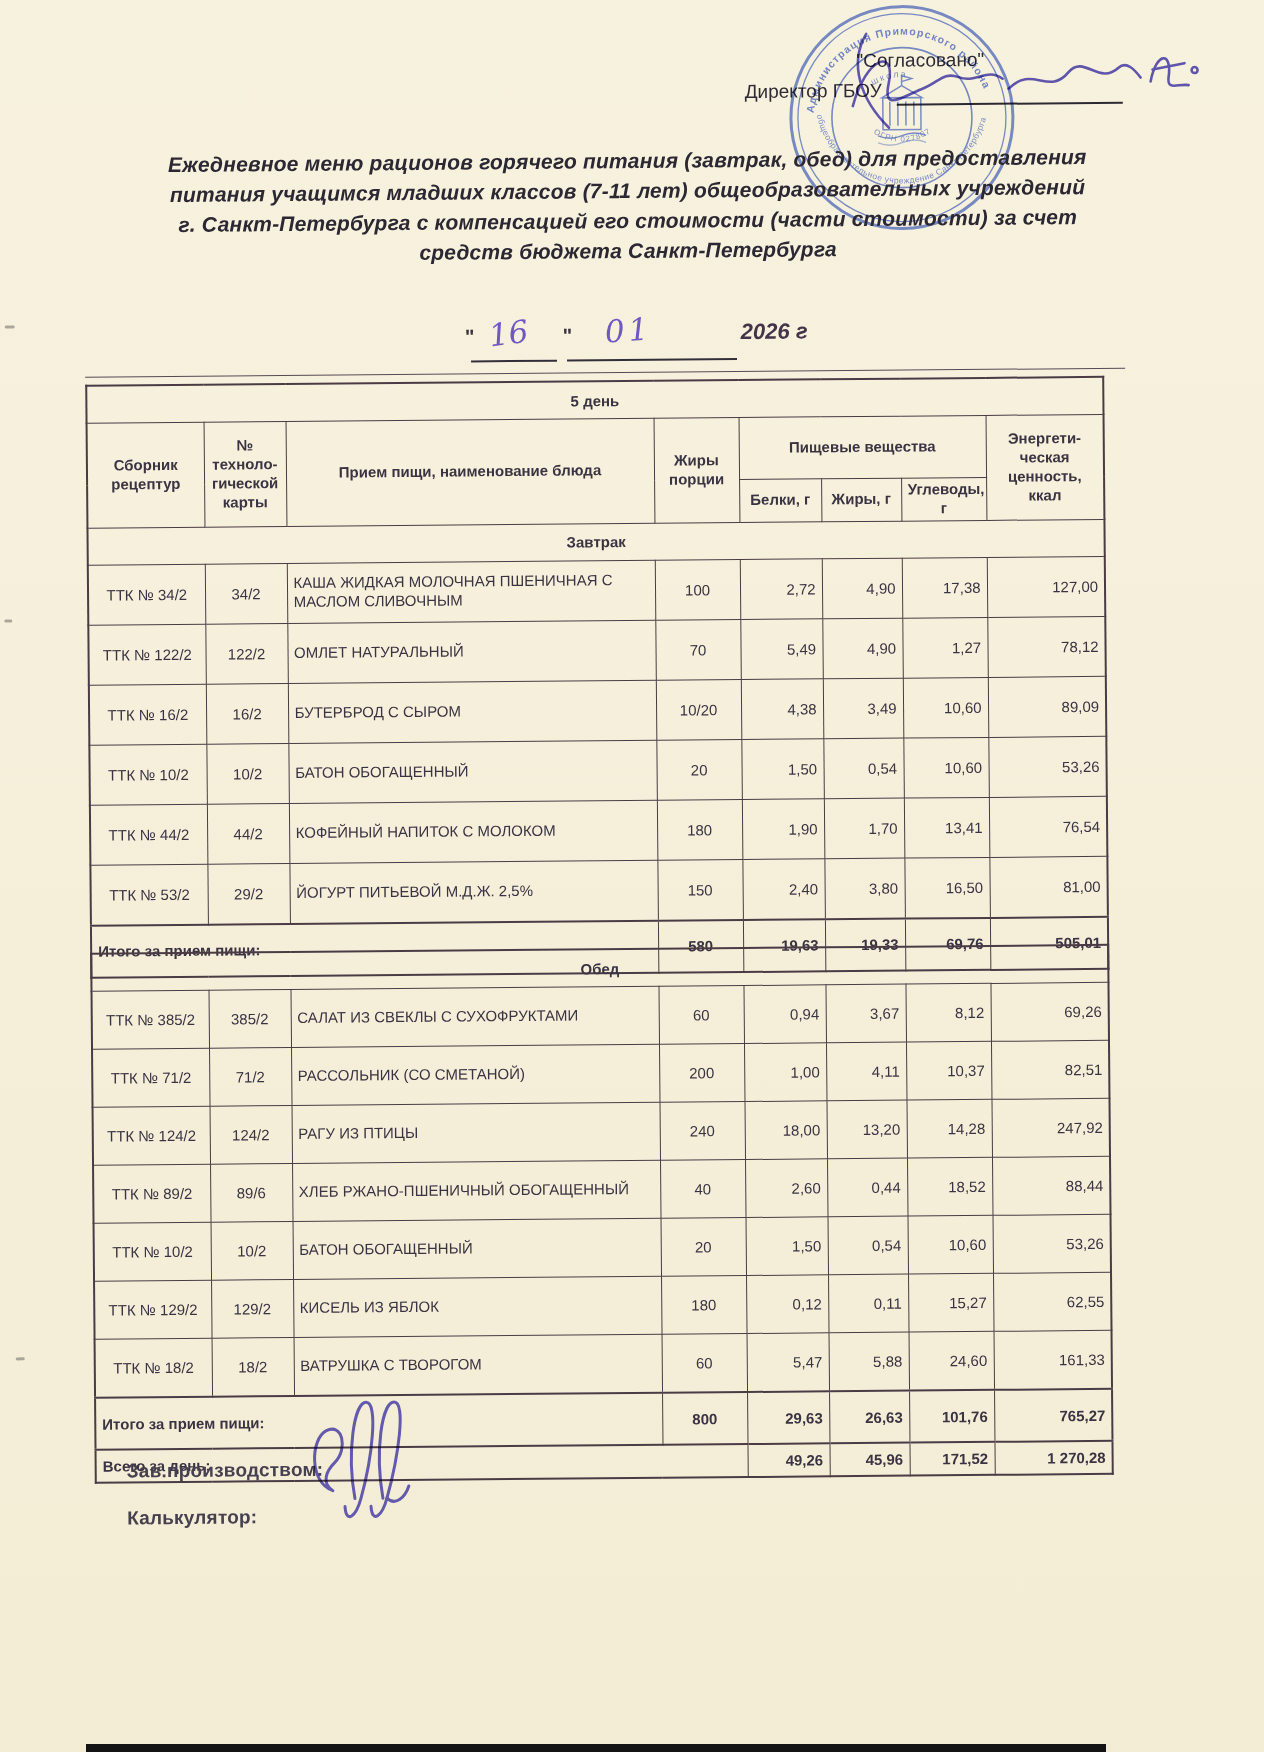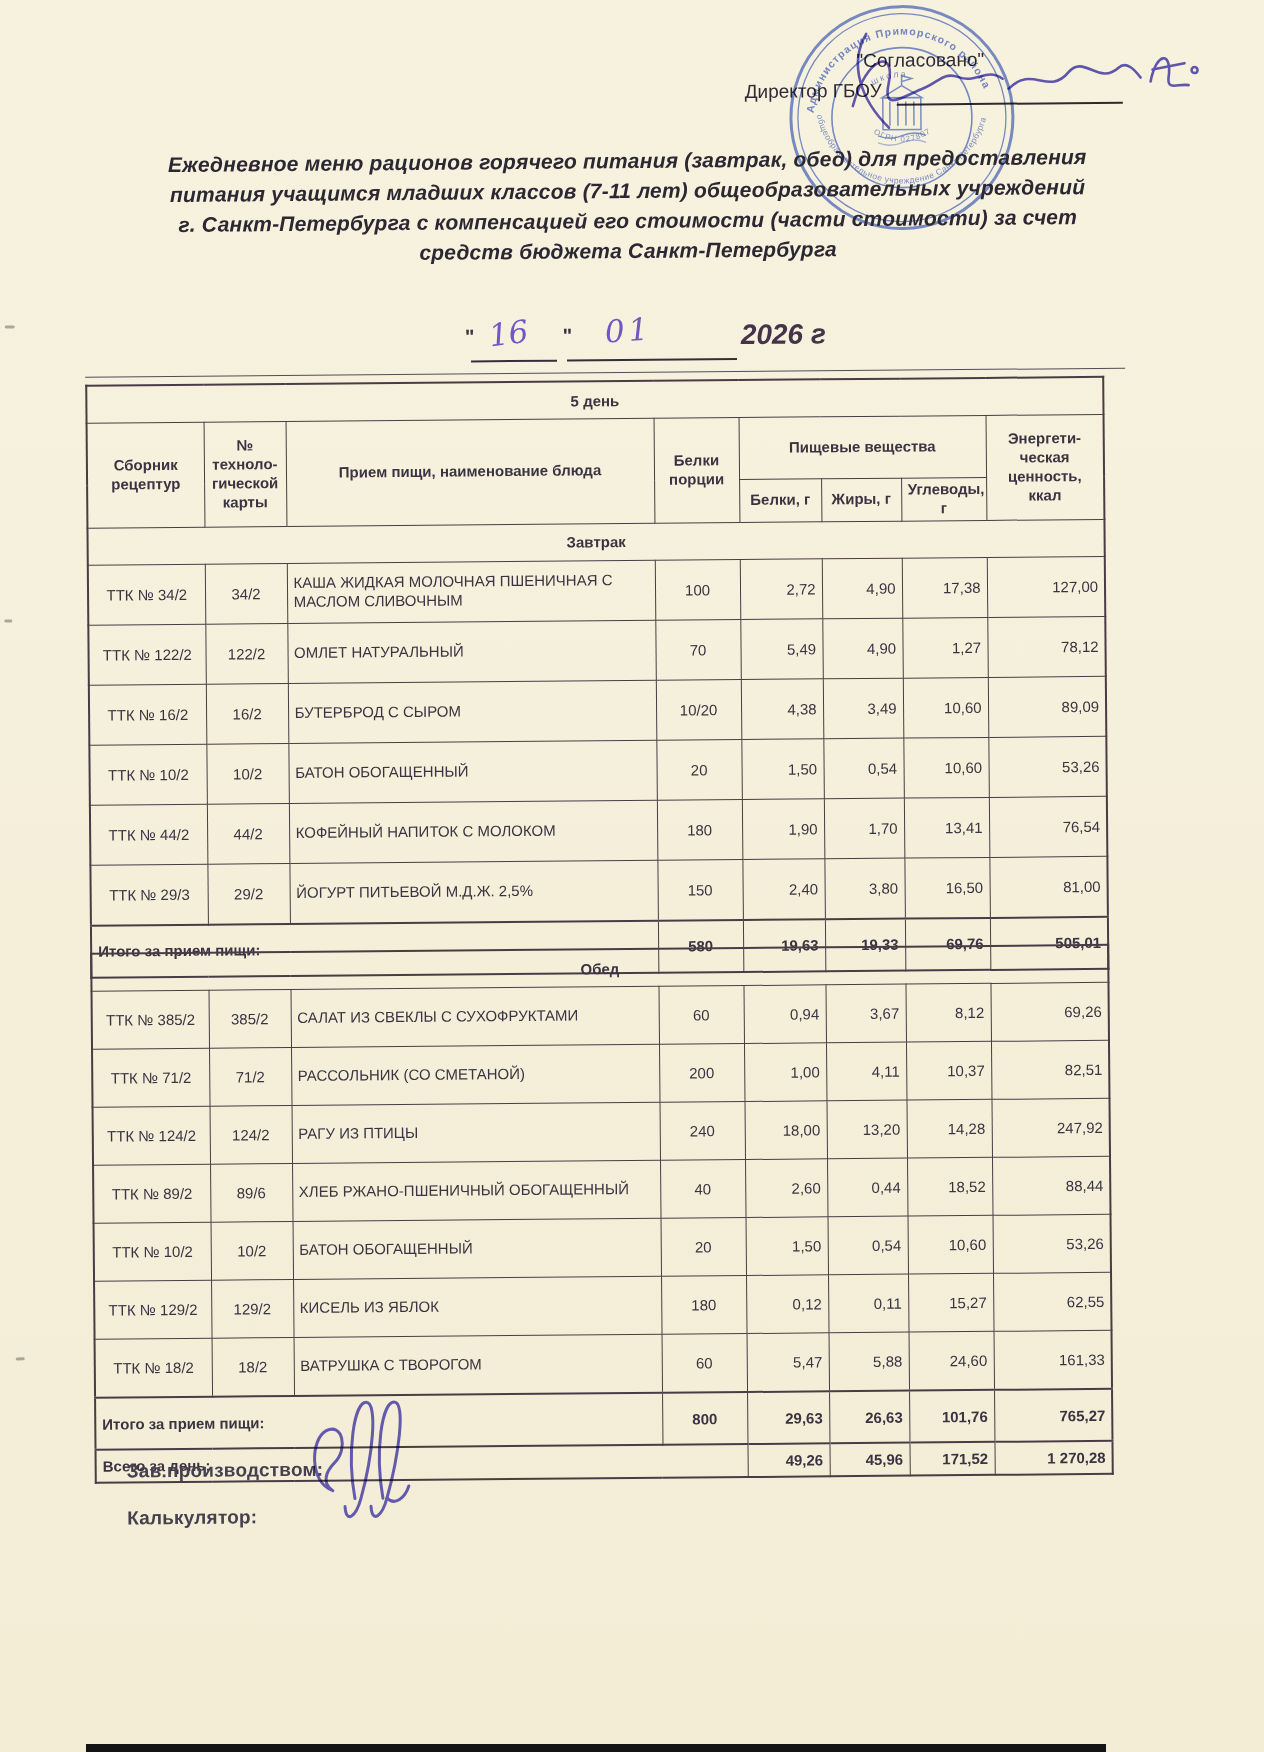--- a/index.html
+++ b/index.html
@@ -22,21 +22,21 @@
     font-weight:bold;font-style:italic;font-size:21px;line-height:30px;color:#2c2833;letter-spacing:.2px;}
 
   
   .date-row{position:absolute;top:312px;left:0;width:100%;height:64px;}
   .date-row span{position:absolute;}
   .dq{font-size:20px;font-weight:bold;color:#38323d;top:12px;}
   .dq1{left:468px;} .dq2{left:566px;}
   .hand{font-family:"DejaVu Serif",serif;font-style:italic;font-size:31px;color:#6f58c4;}
   .d-day{left:492px;top:2px;transform:rotate(-7deg);}
   .d-month{left:608px;top:0px;transform:rotate(-4deg);letter-spacing:4px;}
-  .d-year{left:744px;top:8px;font-weight:bold;font-style:italic;font-size:28px;color:#453449;}
+  .d-year{left:744px;top:8px;font-weight:bold;font-style:italic;font-size:22px;color:#453449;}
   .dline1{position:absolute;left:474px;top:47px;width:86px;border-bottom:2px solid #332f3a;}
   .dline2{position:absolute;left:570px;top:47px;width:170px;border-bottom:2px solid #332f3a;}
   .rule{position:absolute;left:88px;top:372px;width:1040px;border-bottom:1.5px solid #554a56;}
 
   
   table.t{position:absolute;left:88px;width:1017px;border-collapse:collapse;table-layout:fixed;
     border:2.5px solid #4a3b45;}
   #t1{top:380px;} #t2{top:948px;}
   .t td,.t th{border:1.8px solid #4a3b45;font-size:15px;color:#3a3342;vertical-align:middle;padding:2px 6px;overflow:hidden;}
   .t th{font-weight:bold;text-align:center;line-height:1.25;}
@@ -145,21 +145,21 @@
         <col style="width:118px">
     </colgroup>
     <tbody>
       <tr>
           <td class="day-cell" colspan="8">5 день</td>
         </tr>
       <tr class="h1">
         <th rowspan="2">Сборник рецептур</th>
         <th rowspan="2">№ техноло-гической карты</th>
         <th rowspan="2">Прием пищи, наименование блюда</th>
-        <th rowspan="2">Белки порции</th>
+        <th rowspan="2">Жиры порции</th>
         <th colspan="3">Пищевые вещества</th>
         <th rowspan="2">Энергети-ческая ценность, ккал</th>
       </tr>
       <tr class="h2">
         <th>Белки, г</th>
         <th>Жиры, г</th>
         <th>Углеводы, г</th>
       </tr>
       <tr>
           <td class="section-cell" colspan="8">Завтрак</td>
@@ -210,21 +210,21 @@
     <td class="c">ТТК № 44/2</td>
     <td class="c">44/2</td>
     <td class="dishname">КОФЕЙНЫЙ НАПИТОК С МОЛОКОМ</td>
     <td class="c">180</td>
     <td class="r">1,90</td>
     <td class="r">1,70</td>
     <td class="r">13,41</td>
     <td class="r">76,54</td>
   </tr>
         <tr class="dish">
-    <td class="c">ТТК № 29/3</td>
+    <td class="c">ТТК № 53/2</td>
     <td class="c">29/2</td>
     <td class="dishname">ЙОГУРТ ПИТЬЕВОЙ М.Д.Ж. 2,5%</td>
     <td class="c">150</td>
     <td class="r">2,40</td>
     <td class="r">3,80</td>
     <td class="r">16,50</td>
     <td class="r">81,00</td>
   </tr>
       </tbody>
     <tbody>

